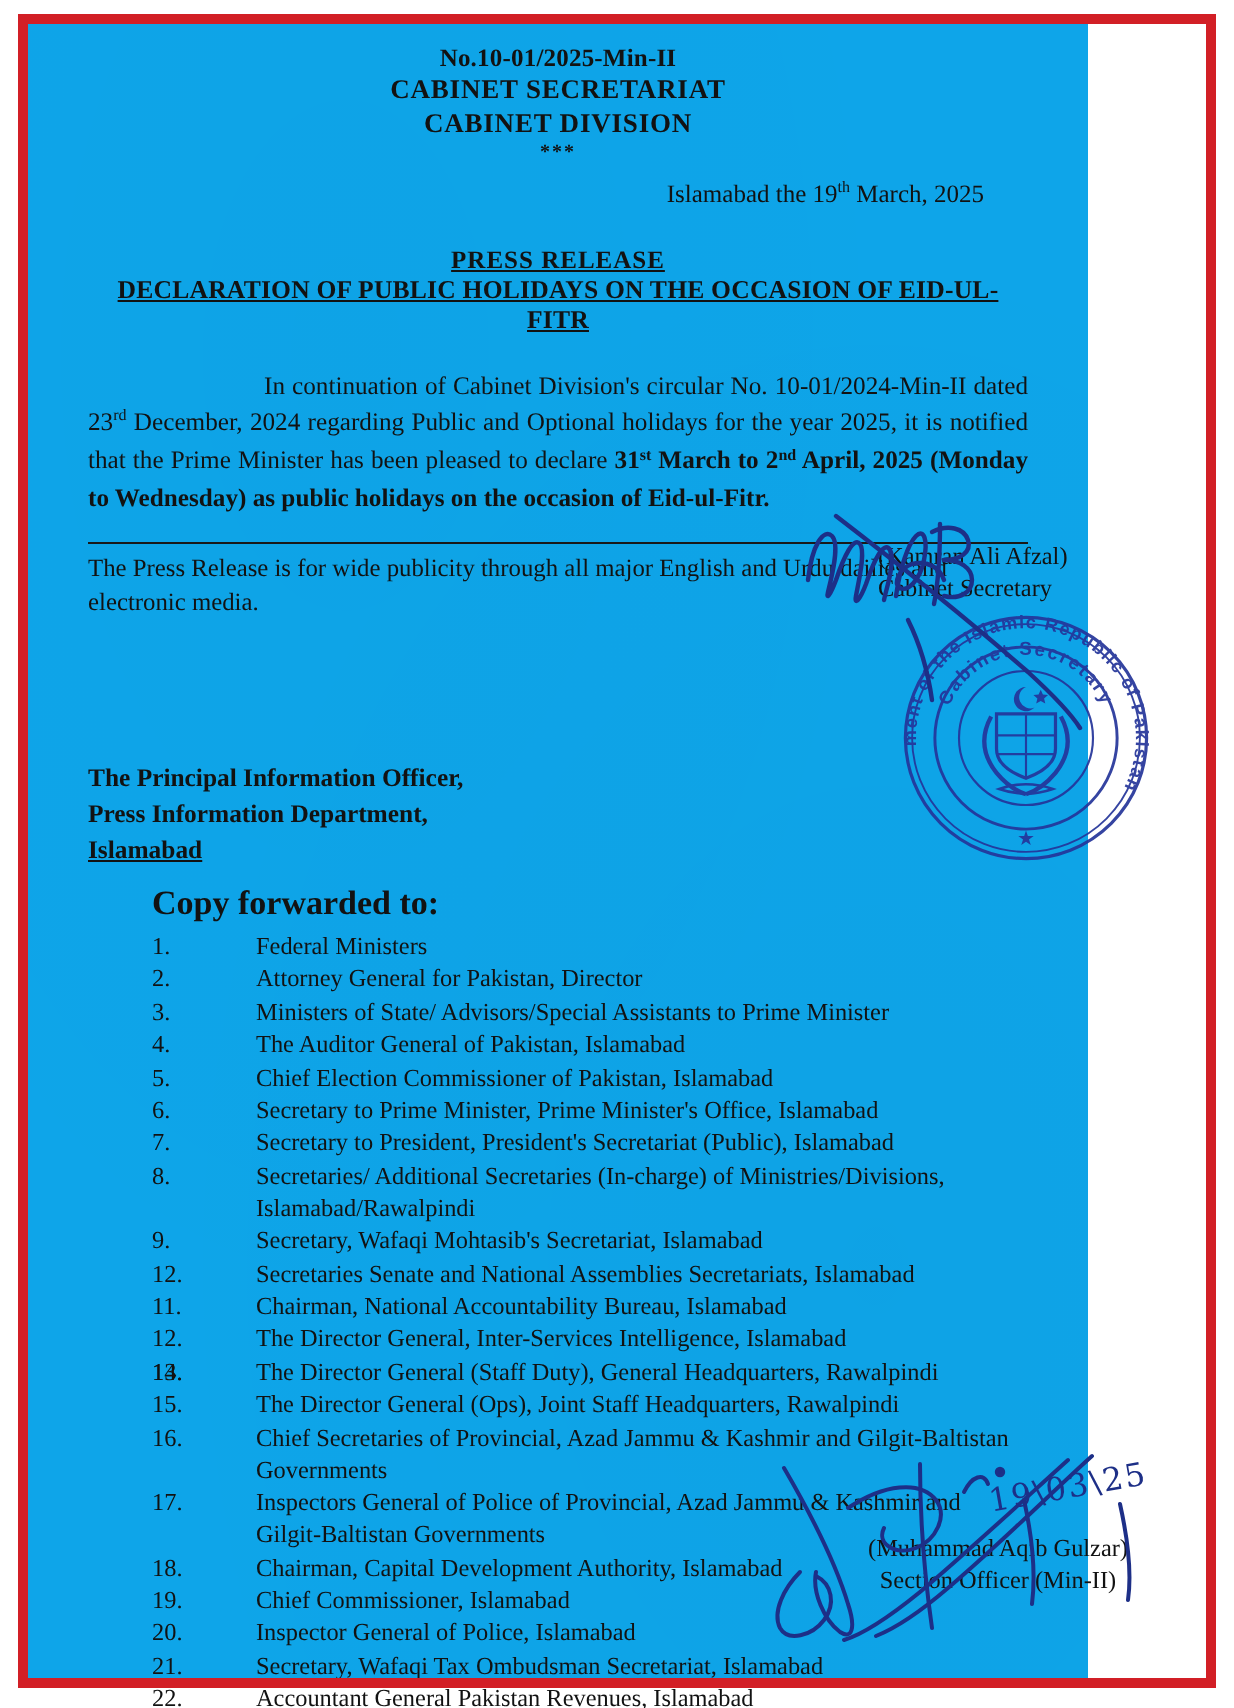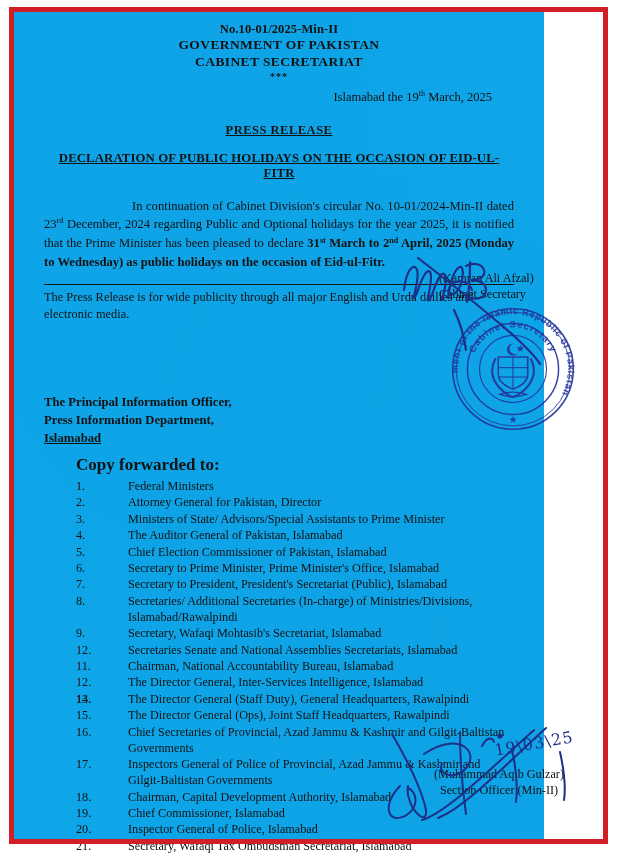--- a/index.html
+++ b/index.html
@@ -92,21 +92,20 @@
     letter-spacing: 0.5px;
     text-decoration: underline;
     margin-top: 17px;
   }
   .declaration-title {
     text-align: center;
     font-weight: bold;
     font-size: 12.8px;
     letter-spacing: 0.1px;
     text-decoration: underline;
-    margin-top: 13px;
   }
 
   
   .body-para {
     margin-top: 17px;
     font-size: 12.6px;
     line-height: 1.42;
     text-align: justify;
     text-justify: inter-word;
   }
@@ -231,22 +230,22 @@
 </head>
 <body>
 
 <div id="sheet">
   <div id="paper-tone"></div>
 
   <div class="content">
 
     <div class="letterhead">
       <div class="lh-file">No.10-01/2025-Min-II</div>
-      <div class="lh-line">GOVERNMENT OF PAKISTAN</div>
       <div class="lh-line">CABINET SECRETARIAT</div>
+      <div class="lh-line">CABINET DIVISION</div>
       <div class="lh-stars">***</div>
     </div>
 
     <div class="dateline">
       <span>Islamabad the 19</span><sup>th</sup><span> March, 2025</span>
     </div>
 
     <div class="press-release-title">PRESS RELEASE</div>
     <div class="declaration-title">DECLARATION OF PUBLIC HOLIDAYS ON THE OCCASION OF EID-UL-FITR</div>
 

